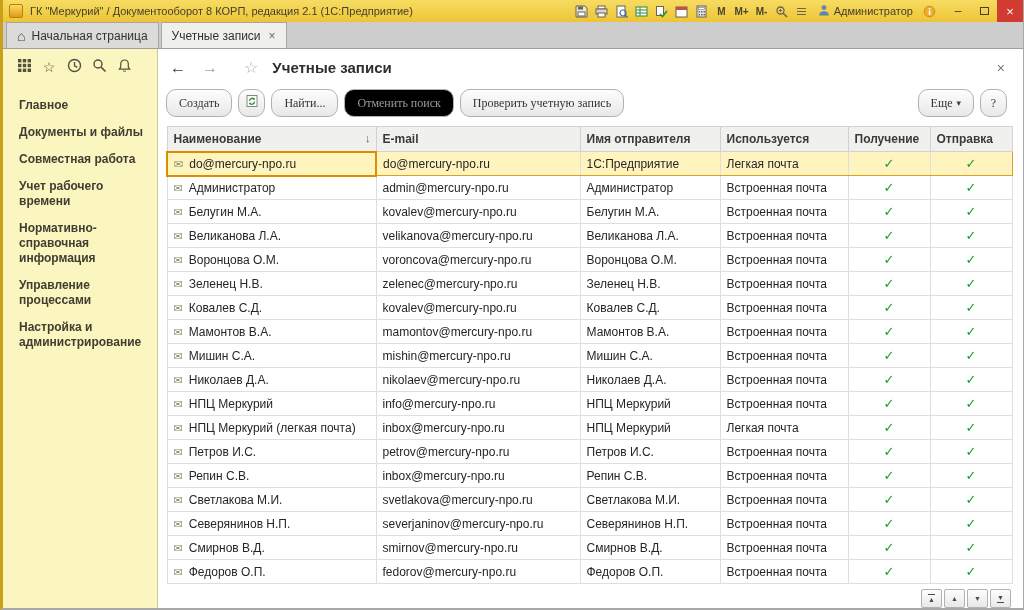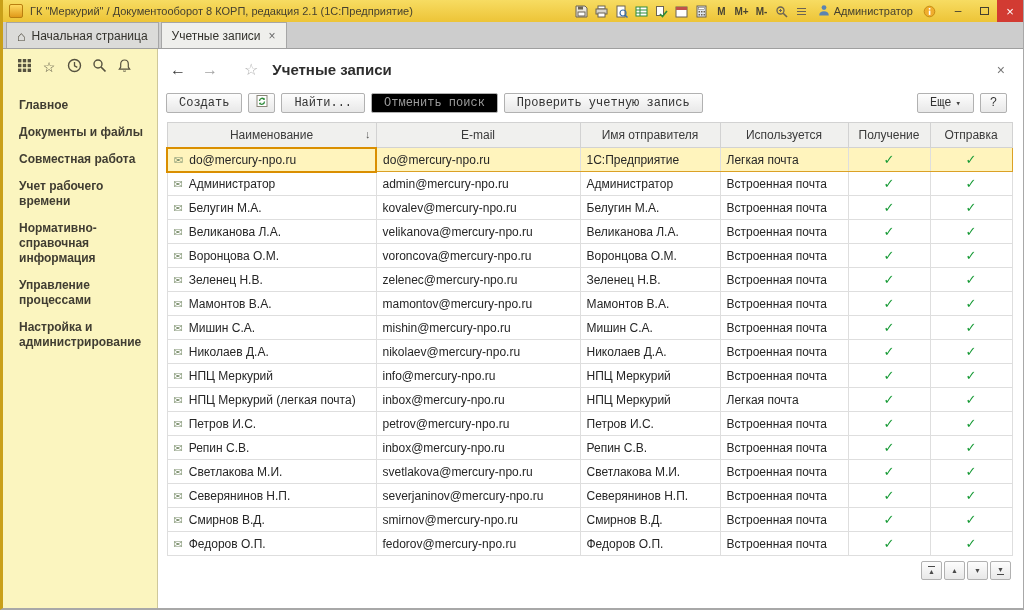--- a/index.html
+++ b/index.html
@@ -48,32 +48,32 @@
   .nav-arrow { border:none; background:transparent; font-size:16px; line-height:1; cursor:default; padding:0 4px; }
   .nav-arrow.back { color:#3b3b3b; font-weight:bold; }
   .nav-arrow.fwd { color:#a3a3a3; }
   .fav-star { border:none; background:transparent; font-size:16px; color:#b0b0b0; cursor:default; margin-left:14px; }
   .page-title { font-size:15px; font-weight:bold; color:#2e2e2e; margin-left:6px; }
   .hdr-spacer { flex:1; }
   .page-close { border:none; background:transparent; font-size:14px; color:#777; cursor:default; padding:0 2px; }
 
   
   .toolbar { display:flex; align-items:center; gap:6px; padding:3px 0 9px; }
-  .btn { height:20px; padding:0 12px; border:1px solid #b1b1b1; border-radius:2px;
+  .btn { height:28px; padding:0 12px; border:1px solid #b1b1b1; border-radius:10px;
          background:linear-gradient(#fdfdfd,#e8e8e8); font-size:12px; color:#333; cursor:default;
-         font-family:Liberation Mono, monospace; display:inline-flex; align-items:center; gap:4px; }
+         font-family:Liberation Serif, serif; display:inline-flex; align-items:center; gap:4px; }
   .btn.disabled { color:#9c9c9c; background:#000000; }
   .btn.icon-only { width:27px; justify-content:center; padding:0; }
   .tb2-spacer { flex:1; }
   .caret { font-size:9px; color:#444; }
 
   
   .grid-wrap { }
   table.grid { border-collapse:collapse; table-layout:fixed; width:845px; }
-  .grid th { background:#f0f0ee; border:1px solid #d2d2d2; height:25px; font-weight:normal; text-align:center;
+  .grid th { background:#f0f0ee; border:1px solid #d2d2d2; height:25px; font-weight:bold; text-align:left;
              padding:0 6px; font-size:12px; color:#3a3a3a; position:relative; cursor:default; white-space:nowrap; overflow:hidden; }
   .grid td { border:1px solid #dedede; height:24px; padding:0 6px; font-size:12px; color:#262626;
              white-space:nowrap; overflow:hidden; cursor:default; }
   .sort-glyph { position:absolute; right:5px; top:5px; font-size:11px; color:#555; }
   .c-check { text-align:center; }
   .check-glyph { color:#169a35; font-weight:bold; font-size:13px; }
   .row-icon { font-size:11px; color:#7f9270; margin-right:6px; }
   tr.selected td { background:#fff4bd; border-top:1px solid #dba125; border-bottom:1px solid #dba125;margin-top:44px; }
   tr.selected td:first-child { border:2px solid #da8f00; }
   tr.selected td:last-child { border-right:1px solid #dba125; }
@@ -377,20 +377,28 @@
   </tr>
               <tr>
     <td><span class="row-icon">✉</span><span>Зеленец Н.В.</span></td>
     <td>zelenec@mercury-npo.ru</td>
     <td>Зеленец Н.В.</td>
     <td>Встроенная почта</td>
     <td class="c-check"><span class="check-glyph">✓</span></td>
     <td class="c-check"><span class="check-glyph">✓</span></td>
   </tr>
               <tr>
+    <td><span class="row-icon">✉</span><span>Ковалев С.Д.</span></td>
+    <td>kovalev@mercury-npo.ru</td>
+    <td>Ковалев С.Д.</td>
+    <td>Встроенная почта</td>
+    <td class="c-check"><span class="check-glyph">✓</span></td>
+    <td class="c-check"><span class="check-glyph">✓</span></td>
+  </tr>
+              <tr>
     <td><span class="row-icon">✉</span><span>Мамонтов В.А.</span></td>
     <td>mamontov@mercury-npo.ru</td>
     <td>Мамонтов В.А.</td>
     <td>Встроенная почта</td>
     <td class="c-check"><span class="check-glyph">✓</span></td>
     <td class="c-check"><span class="check-glyph">✓</span></td>
   </tr>
               <tr>
     <td><span class="row-icon">✉</span><span>Мишин С.А.</span></td>
     <td>mishin@mercury-npo.ru</td>

